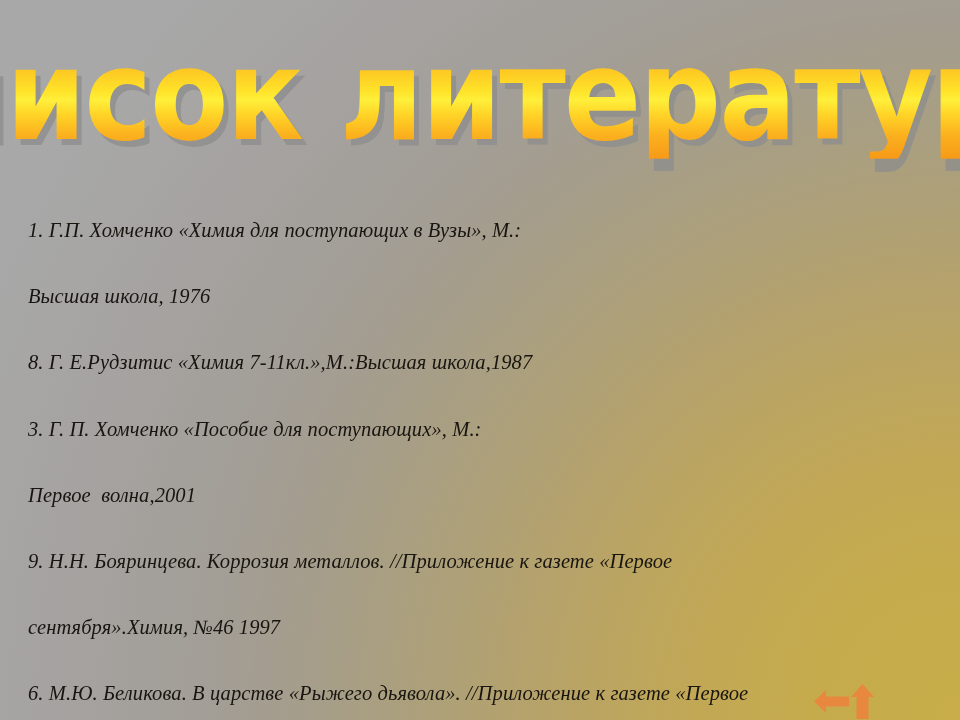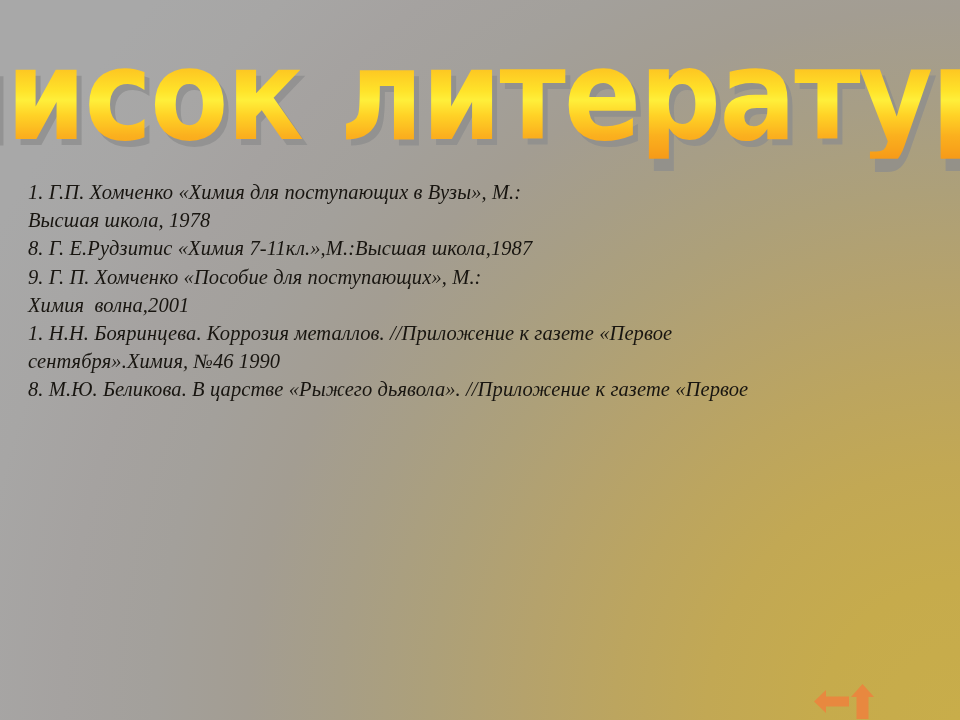--- a/index.html
+++ b/index.html
@@ -102,20 +102,21 @@
   }
 
   .ref-line {
     font-family: "Liberation Serif", "DejaVu Serif", serif;
     font-style: italic;
     font-size: 20.5px;
     line-height: 28.2px;
     color: #181510;
     white-space: pre;
     letter-spacing: 0.1px;
+    margin-top: 38px;
   }
 
   
   #nav-arrows {
     position: absolute;
     left: 812px;
     top: 682px;
     width: 80px;
     height: 38px;
   }
@@ -130,27 +131,27 @@
     <div class="wordart wordart-shadow">
       <span class="wordart-text">Список литературы</span>
     </div>
     <div class="wordart wordart-fill">
       <span class="wordart-text">Список литературы</span>
     </div>
   </div>
 
   <div id="reflist">
     <div class="ref-line">1. Г.П. Хомченко «Химия для поступающих в Вузы», М.:</div>
-    <div class="ref-line">Высшая школа, 1978</div>
+    <div class="ref-line">Высшая школа, 1976</div>
     <div class="ref-line">8. Г. Е.Рудзитис «Химия 7-11кл.»,М.:Высшая школа,1987</div>
-    <div class="ref-line">9. Г. П. Хомченко «Пособие для поступающих», М.:</div>
-    <div class="ref-line">Химия  волна,2001</div>
-    <div class="ref-line">1. Н.Н. Бояринцева. Коррозия металлов. //Приложение к газете «Первое</div>
-    <div class="ref-line">сентября».Химия, №46 1990</div>
-    <div class="ref-line">8. М.Ю. Беликова. В царстве «Рыжего дьявола». //Приложение к газете «Первое</div>
+    <div class="ref-line">3. Г. П. Хомченко «Пособие для поступающих», М.:</div>
+    <div class="ref-line">Первое  волна,2001</div>
+    <div class="ref-line">9. Н.Н. Бояринцева. Коррозия металлов. //Приложение к газете «Первое</div>
+    <div class="ref-line">сентября».Химия, №46 1997</div>
+    <div class="ref-line">6. М.Ю. Беликова. В царстве «Рыжего дьявола». //Приложение к газете «Первое</div>
   </div>
 
   <div id="nav-arrows">
     <svg width="80" height="38" viewBox="0 0 80 38" xmlns="http://www.w3.org/2000/svg">
 
       <g>
         <polygon points="2,19.5 14,8 14,14.5 37,14.5 37,24.5 14,24.5 14,31" fill="#e8883f"></polygon>
       </g>
 
       <g>

